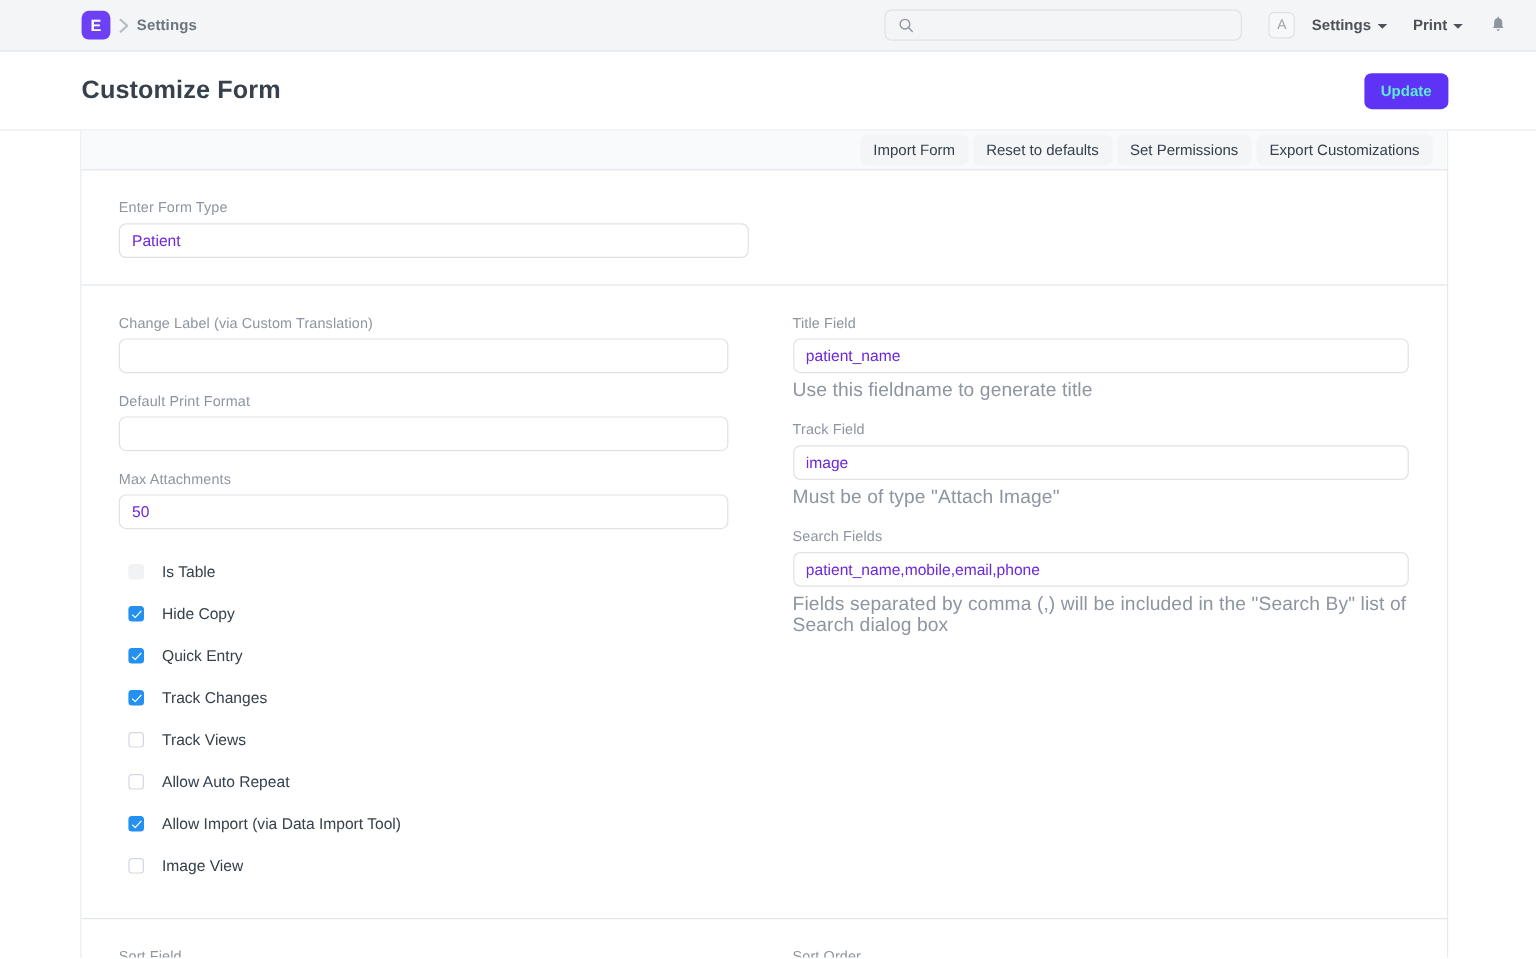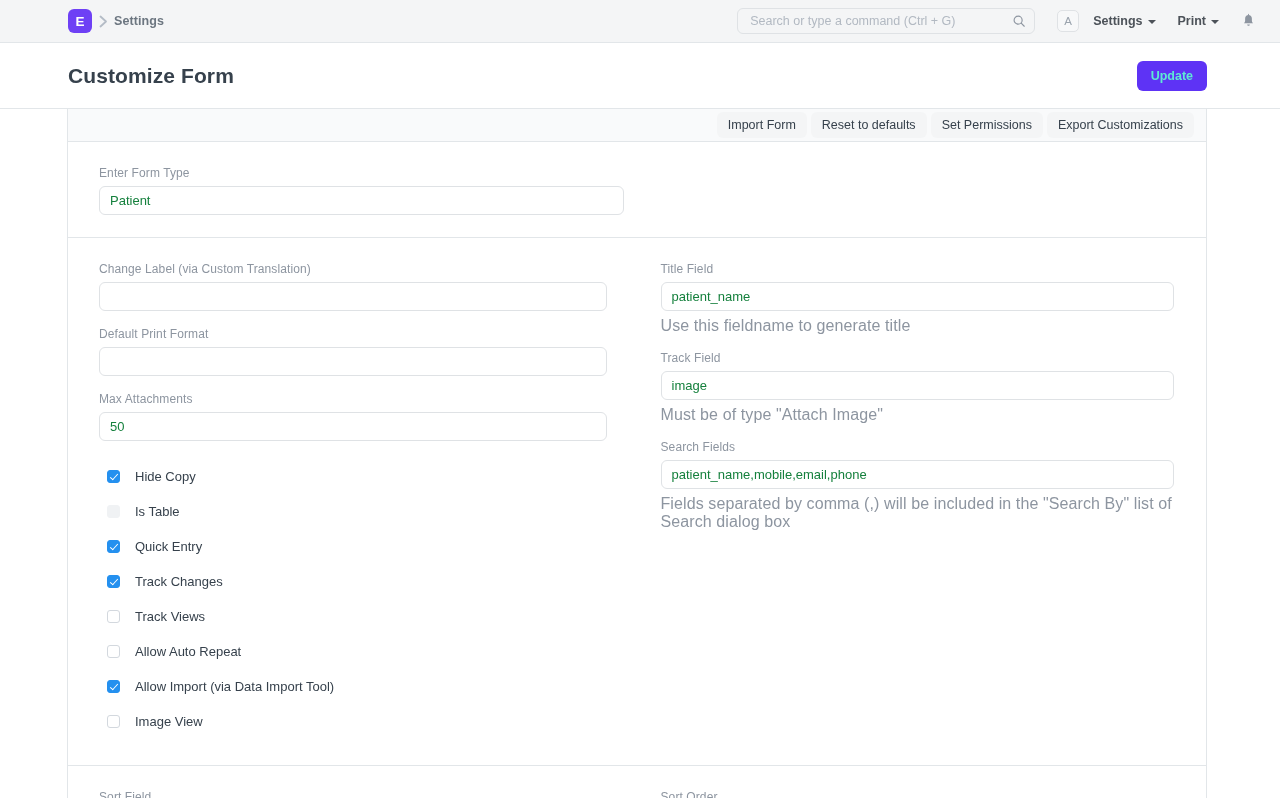--- a/index.html
+++ b/index.html
@@ -137,21 +137,21 @@
   .flabel {
     display: block;
     font-size: 12px; color: #8d95a0;
     margin-bottom: 6px; letter-spacing: .1px;
   }
   .fctl {
     width: 100%; height: 29px;
     border: 1px solid #dfe2e5; border-radius: 6px;
     background: #fff;
     font-family: "Liberation Sans", sans-serif;
-    font-size: 13px; color: #15803d;
+    font-size: 13px; color: #6d28d9;
     padding: 0 10px;
     outline: none;
   }
   .fhelp { font-size: 16px; color: #8d95a0; margin-top: 6px; letter-spacing: .1px; }
 
   .checks { margin-top: 18px; }
   .chk-row {
     display: flex; align-items: center;
     height: 35px;
     padding-left: 8px;
@@ -185,21 +185,20 @@
       <span class="crumb-sep">
         <svg width="9" height="13" viewBox="0 0 9 13" fill="none" aria-hidden="true">
           <path d="M1.5 1.5L7 6.5L1.5 11.5" stroke="#b4bcc6" stroke-width="1.8" stroke-linecap="round" stroke-linejoin="round"></path>
         </svg>
       </span>
       <span class="crumb-link">Settings</span>
     </div>
 
     <div class="nav-right">
       <div class="nav-search">
-        <input type="text" value="" placeholder="Search or type a command (Ctrl + G)" style="">
         <span class="search-ico">
           <svg width="14" height="14" viewBox="0 0 16 16" fill="none" aria-hidden="true">
             <circle cx="7" cy="7" r="4.6" stroke="#8d95a0" stroke-width="1.3"></circle>
             <path d="M10.5 10.5L14 14" stroke="#8d95a0" stroke-width="1.3" stroke-linecap="round"></path>
           </svg>
         </span>
       </div>
 
       <div class="avatar">A</div>
 
@@ -262,27 +261,27 @@
           </div>
 
           <div class="field">
             <label class="flabel">Max Attachments</label>
             <input class="fctl" type="text" value="50" style="">
           </div>
 
           <div class="checks">
 
             <div class="chk-row">
+              <span class="cbox disabled"></span>
+              <span class="chk-label">Is Table</span>
+            </div>
+
+            <div class="chk-row">
               <span class="cbox checked"></span>
               <span class="chk-label">Hide Copy</span>
-            </div>
-
-            <div class="chk-row">
-              <span class="cbox disabled"></span>
-              <span class="chk-label">Is Table</span>
             </div>
 
             <div class="chk-row">
               <span class="cbox checked"></span>
               <span class="chk-label">Quick Entry</span>
             </div>
 
             <div class="chk-row">
               <span class="cbox checked"></span>
               <span class="chk-label">Track Changes</span>

